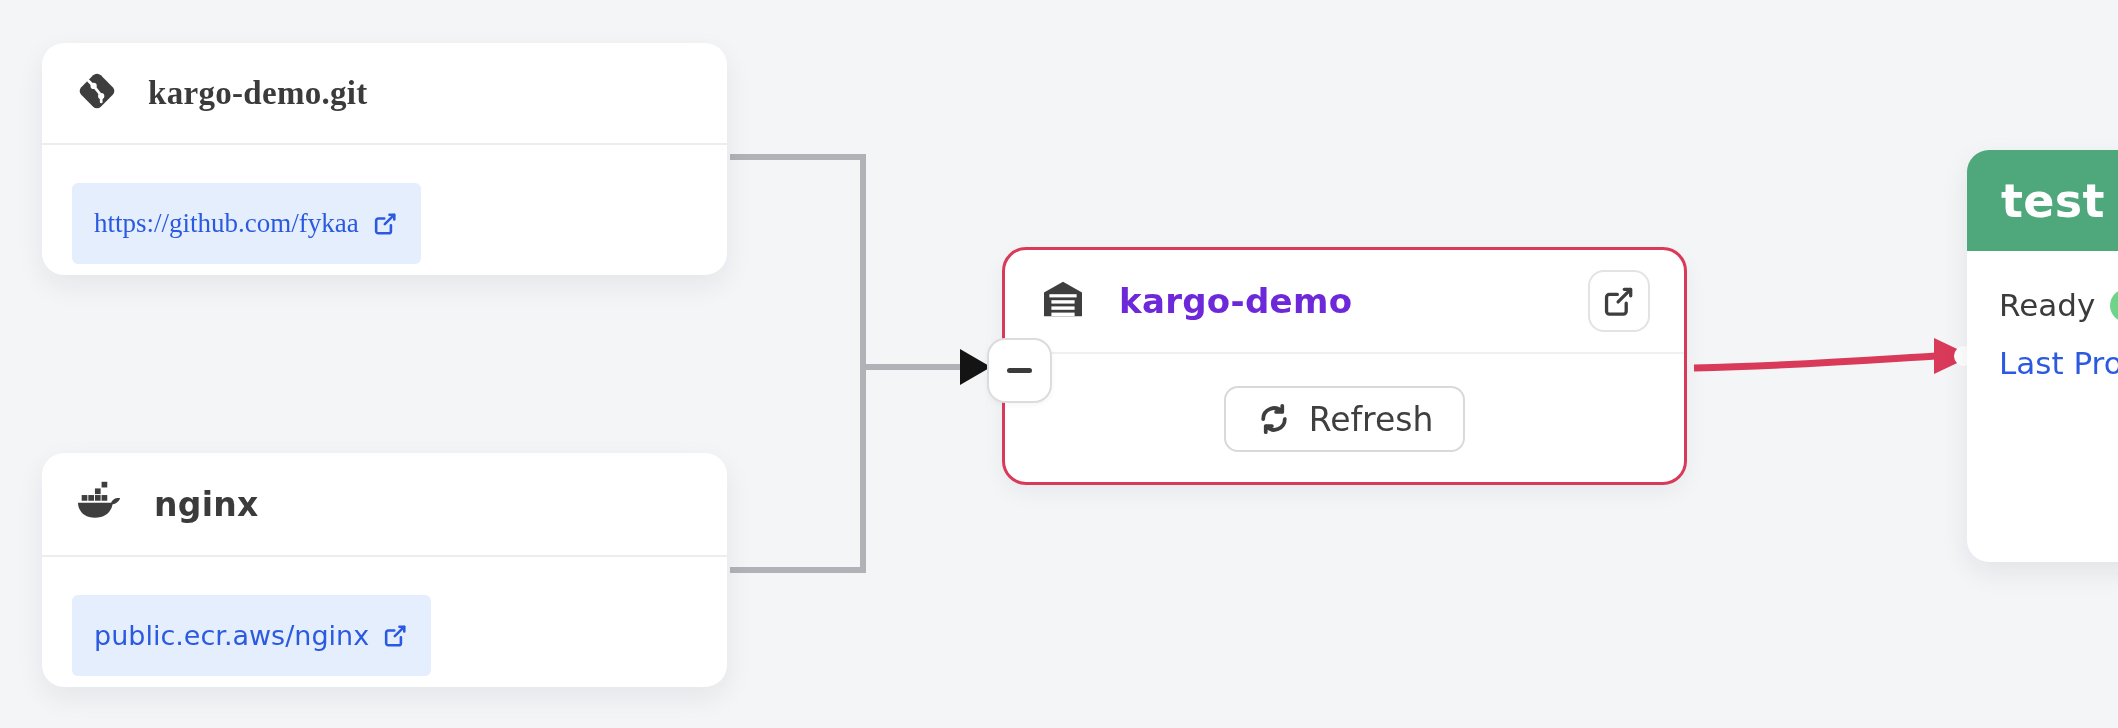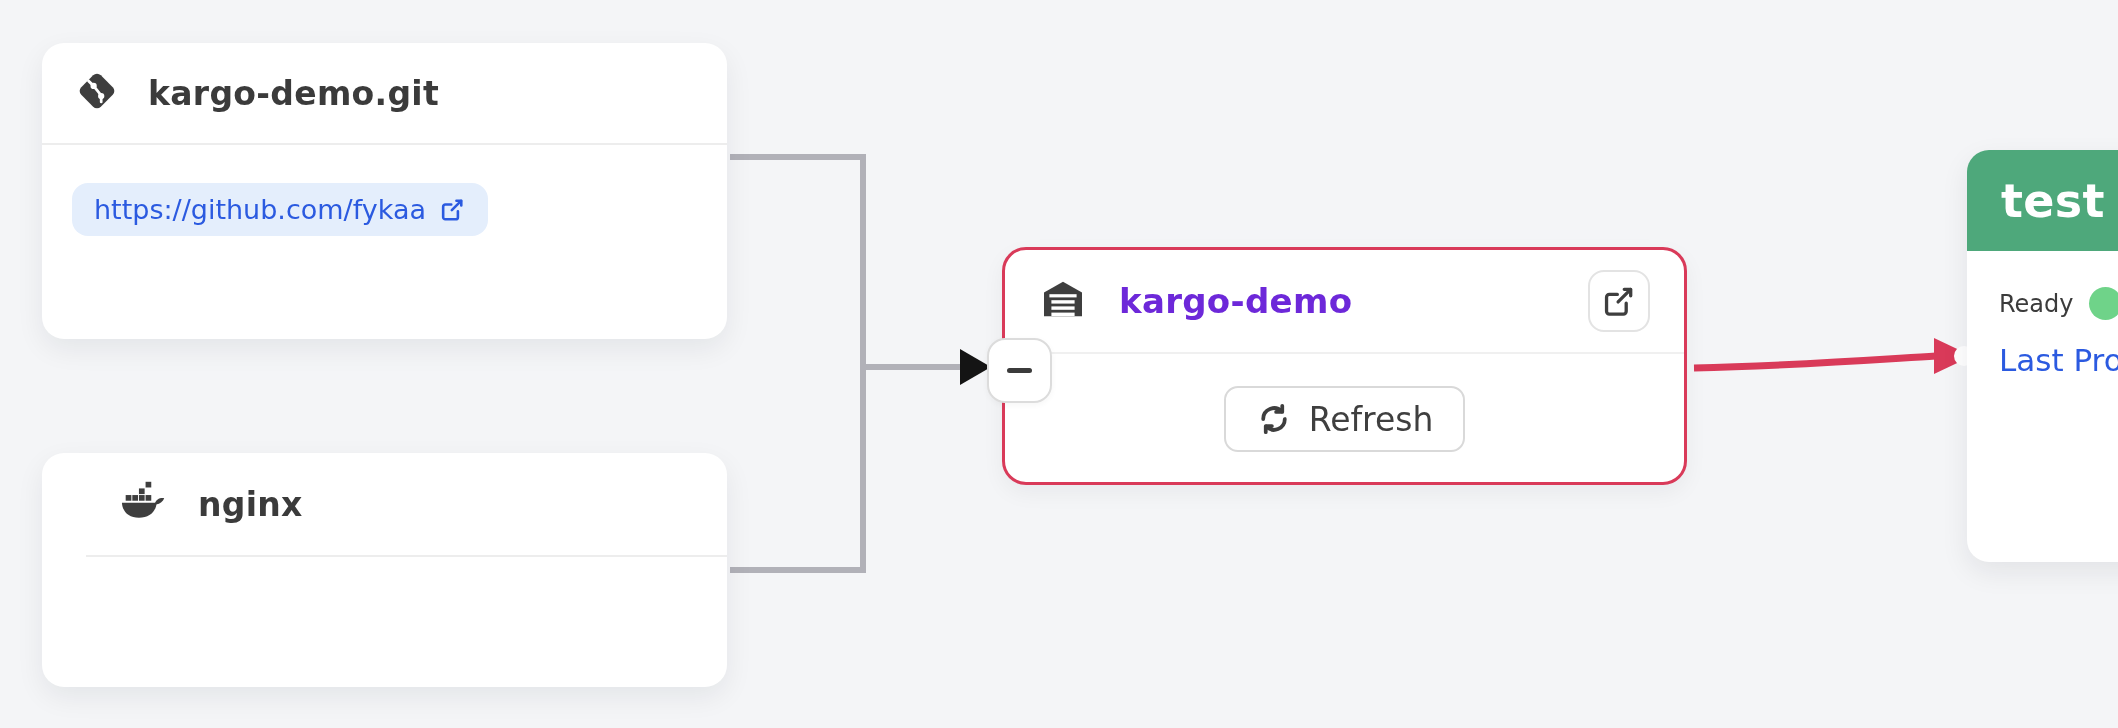--- a/index.html
+++ b/index.html
@@ -8,28 +8,28 @@
 
   
   .edges{position:absolute;left:0;top:0;width:2118px;height:728px;}
 
   
   .card{position:absolute;background:#fff;border-radius:22px;box-shadow:0 10px 28px rgba(20,25,40,.07);}
   .card-header{display:flex;align-items:center;gap:30px;padding:0 34px;border-bottom:2px solid #ededed;}
   .card-title{font-size:33px;font-weight:700;color:#3b3b3b;letter-spacing:.3px;}
 
   
-  .source-1{left:42px;top:43px;width:685px;height:296px;}
+  .source-1{left:42px;top:43px;width:685px;height:232px;font-family:Liberation Serif, serif;}
   .source-2{left:42px;top:453px;width:685px;height:234px;}
   .source-1 .card-header{height:100px;}
-  .source-2 .card-header{height:102px;margin-left:44px;}
+  .source-2 .card-header{height:102px;}
   .card-body{padding:38px 30px;}
   .chip{display:inline-flex;align-items:center;gap:13px;background:var(--link-chip-bg,#e4eefc);
         color:var(--link-blue,#2b5ae0);font-size:27px;font-weight:500;
-        padding:11px 22px;border-radius:16px;cursor:pointer;}
+        padding:25px 22px;border-radius:6px;cursor:pointer;}
   .chip svg{width:27px;height:27px;}
 
   
   .warehouse-node{position:absolute;left:1002px;top:247px;width:685px;height:238px;background:#fff;
         border:3px solid var(--accent-red,#d93a59);border-radius:24px;box-sizing:border-box;
         box-shadow:0 8px 22px rgba(20,25,40,.05);}
   .warehouse-header{display:flex;align-items:center;height:102px;padding:0 34px;border-bottom:2px solid #f0f0f0;}
   .warehouse-title{font-size:34px;font-weight:700;color:#6d28d9;margin-left:32px;letter-spacing:.3px;}
   .ext-btn{margin-left:auto;width:62px;height:62px;border:2.5px solid #e3e3e3;border-radius:16px;
         background:#fff;display:flex;align-items:center;justify-content:center;cursor:pointer;box-sizing:border-box;}
@@ -45,21 +45,21 @@
   .minus-bar{width:25px;height:5px;background:#3b3b3b;border-radius:3px;}
 
   
   .stage-node{position:absolute;left:1967px;top:150px;width:420px;height:412px;background:#fff;
         border-radius:22px;box-shadow:0 10px 28px rgba(20,25,40,.08);cursor:pointer;}
   .stage-header{height:101px;background:var(--stage-green,#4ea87b);border-radius:22px 22px 0 0;
         display:flex;align-items:center;padding:0 34px;}
   .stage-title{font-size:46px;font-weight:700;color:#fff;letter-spacing:.3px;}
   .stage-body{padding:36px 34px 0 32px;}
   .status-row{display:flex;align-items:center;gap:15px;}
-  .status-label{font-size:24px;color:#3b3b3b;}
+  .status-label{font-size:31px;color:#3b3b3b;}
   .status-dot{width:33px;height:33px;border-radius:50%;background:var(--status-dot-green,#6fd389);}
   .promo-link{margin-top:22px;font-size:31px;font-weight:500;color:var(--link-blue,#2b5ae0);cursor:pointer;white-space:nowrap;}
 
   .icon-dark{color:#3e3e3e;}
 </style>
 </head>
 <body>
 
 <div class="canvas">
 
@@ -109,20 +109,30 @@
             <rect x="40.5" y="20" width="9" height="9"></rect>
             <rect x="30" y="9.5" width="9" height="9"></rect>
             <rect x="40.5" y="-1" width="9" height="9"></rect>
             <path d="M3 32 h55 c-1 14 -11 24 -28 24 C13 56 4 46 3 32 Z"></path>
             <path d="M55 34 c2 -7 8 -10 15 -9 c-2 5 -6 9 -13 10 Z"></path>
           </g>
         </svg>
       </span>
       <span class="card-title">nginx</span>
     </div>
+    <div class="card-body">
+      <span class="chip">
+        <span>public.ecr.aws/nginx</span>
+        <svg viewBox="0 0 24 24" fill="none" stroke="currentColor" stroke-width="2.3" stroke-linecap="round" stroke-linejoin="round">
+          <path d="M15.5 4.2h4.3v4.3"></path>
+          <path d="M19.6 4.4l-8.2 8.2"></path>
+          <path d="M16.8 13.5v5.3a1.9 1.9 0 0 1-1.9 1.9H5.6a1.9 1.9 0 0 1-1.9-1.9V9.5a1.9 1.9 0 0 1 1.9-1.9h5.3"></path>
+        </svg>
+      </span>
+    </div>
   </div>
 
   <div class="warehouse-node">
     <div class="warehouse-header">
       <span class="icon-dark">
         <svg width="48" height="48" viewBox="0 0 24 24" fill="#3e3e3e">
           <path d="M2.5 8.8 L12 3.4 L21.5 8.8 V20.6 H2.5 Z"></path>
           <rect x="5.2" y="9.6" width="13.6" height="1.6" fill="#fff"></rect>
           <rect x="6.2" y="12.6" width="11.6" height="1.7" fill="#fff"></rect>
           <rect x="6.2" y="15.7" width="11.6" height="1.7" fill="#fff"></rect>

